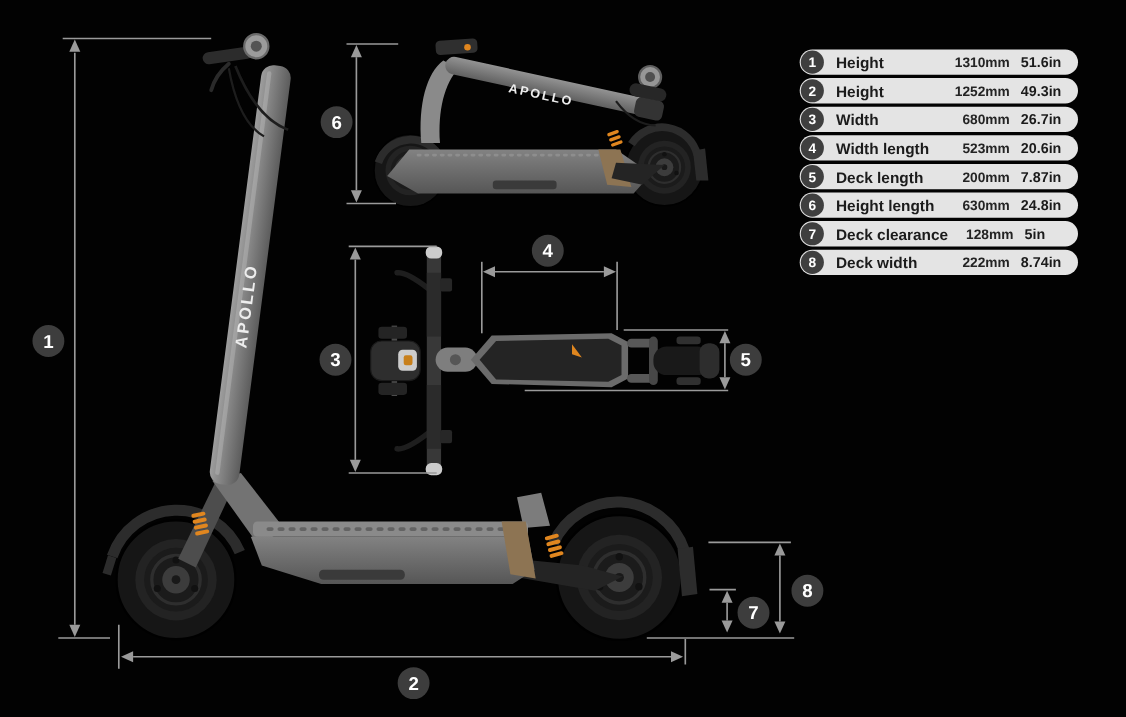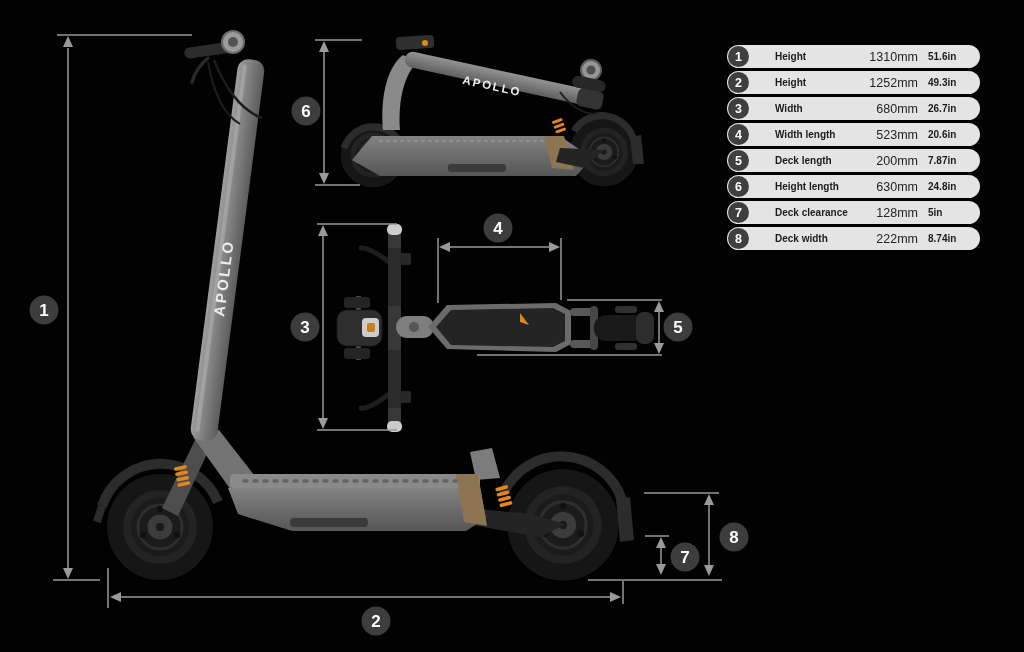--- a/index.html
+++ b/index.html
@@ -8,23 +8,23 @@
   svg{position:absolute;left:0;top:0;}
   svg text{font-family:"Liberation Sans",sans-serif;}
 
   .spec-table{position:absolute;left:727px;top:45px;width:253px;}
   .spec-row{display:flex;align-items:center;width:253px;height:23px;margin-bottom:3px;
             background:#e4e4e4;border-radius:12px;box-sizing:border-box;
             padding-left:1px;padding-right:6px;}
   .spec-num{flex:0 0 21px;width:21px;height:21px;border-radius:50%;background:#3f3f3f;
             color:#fff;font-size:12.5px;font-weight:bold;display:flex;align-items:center;
             justify-content:center;}
-  .spec-label{margin-left:26px;font-size:10px;font-weight:bold;color:#1b1b1b;white-space:nowrap;}
-  .spec-mm{margin-left:auto;width:64px;text-align:right;font-size:12.5px;color:#242424;white-space:nowrap;}
-  .spec-in{width:46px;margin-left:10px;text-align:left;font-size:10px;font-weight:bold;color:#1b1b1b;white-space:nowrap;}
+  .spec-label{margin-left:11px;font-size:14px;font-weight:bold;color:#1b1b1b;white-space:nowrap;}
+  .spec-mm{margin-left:auto;width:64px;text-align:right;font-size:12.5px;color:#242424;white-space:nowrap;font-weight:bold;}
+  .spec-in{width:46px;margin-left:10px;text-align:left;font-size:13px;font-weight:bold;color:#1b1b1b;white-space:nowrap;}
 </style>
 </head>
 <body>
 
 <div class="stage">
 
 <svg width="1024" height="652" viewBox="0 0 1024 652">
   <defs>
     <linearGradient id="gStem" x1="0" y1="0" x2="1" y2="0">
       <stop offset="0" stop-color="#9e9e9e"></stop>

